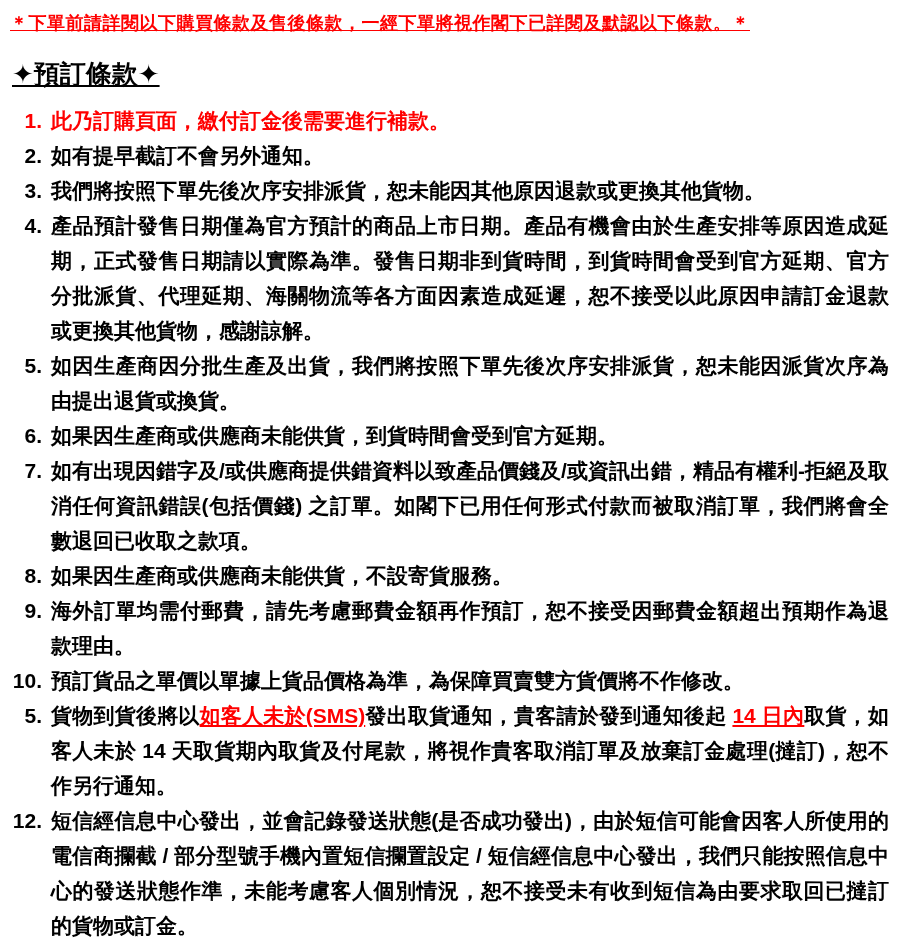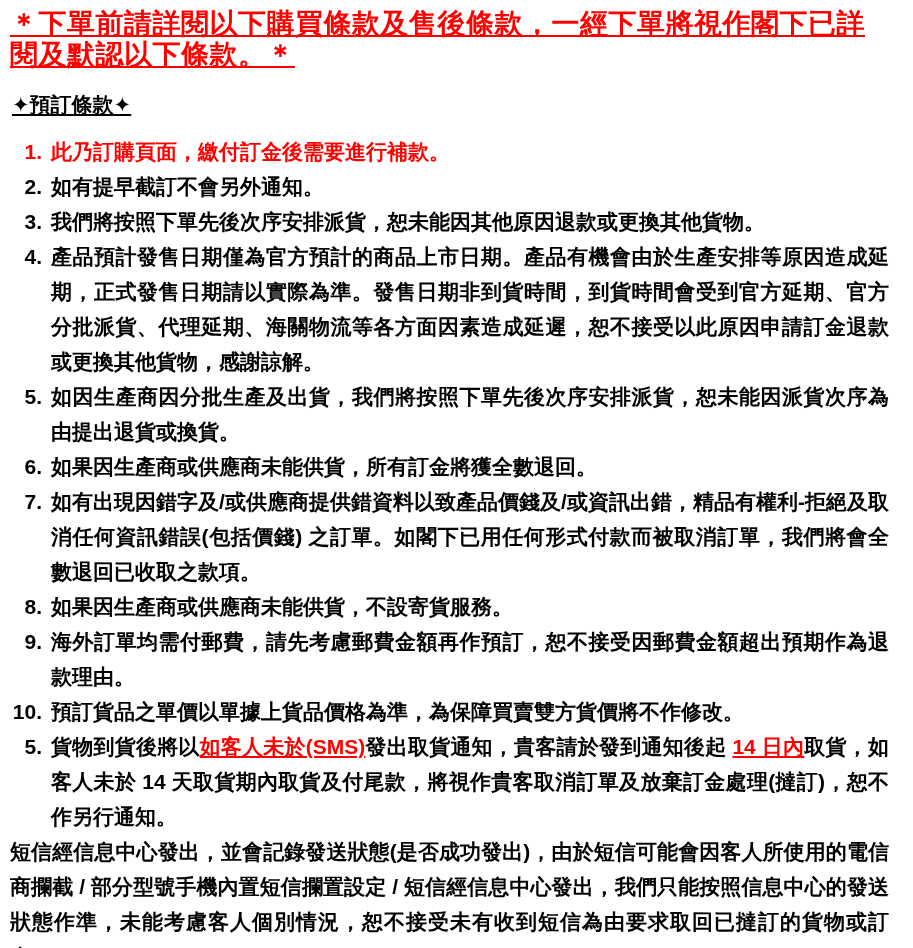--- a/index.html
+++ b/index.html
@@ -18,30 +18,30 @@
     font-family: "Liberation Sans", "DejaVu Sans", sans-serif;
     overflow: hidden;
   }
   .page {
     width: 913px;
     height: 948px;
     padding: 8px 24px 0 10px;
   }
   .notice {
     margin: 0;
-    font-size: 28px;
+    font-size: 18px;
     font-weight: bold;
     line-height: 31px;
     color: var(--red);
     text-decoration: underline;
     letter-spacing: 0.5px;
   }
   .section-heading {
     margin: 21px 0 15px 2px;
-    font-size: 21px;
+    font-size: 26px;
     font-weight: bold;
     line-height: 28px;
     color: var(--black);
     text-decoration: underline;
   }
   .terms-list {
     font-size: 21px;
     font-weight: bold;
     line-height: 35px;
     color: var(--black);
@@ -85,21 +85,21 @@
       <div class="term-item">
         <span class="term-number">4.</span>
         <span class="term-text"><span class="seg">產品預計發售日期僅為官方預計的商品上市日期。產品有機會由於生產安排等原因造成延期，正式發售日期請以實際為準。發售日期非到貨時間，到貨時間會受到官方延期、官方分批派貨、代理延期、海關物流等各方面因素造成延遲，恕不接受以此原因申請訂金退款或更換其他貨物，感謝諒解。</span></span>
       </div>
       <div class="term-item">
         <span class="term-number">5.</span>
         <span class="term-text"><span class="seg">如因生產商因分批生產及出貨，我們將按照下單先後次序安排派貨，恕未能因派貨次序為由提出退貨或換貨。</span></span>
       </div>
       <div class="term-item">
         <span class="term-number">6.</span>
-        <span class="term-text"><span class="seg">如果因生產商或供應商未能供貨，所有訂金將獲全數退回。</span></span>
+        <span class="term-text"><span class="seg">如果因生產商或供應商未能供貨，到貨時間會受到官方延期。</span></span>
       </div>
       <div class="term-item">
         <span class="term-number">7.</span>
         <span class="term-text"><span class="seg">如有出現因錯字及/或供應商提供錯資料以致產品價錢及/或資訊出錯，精品有權利-拒絕及取消任何資訊錯誤(包括價錢) 之訂單。如閣下已用任何形式付款而被取消訂單，我們將會全數退回已收取之款項。</span></span>
       </div>
       <div class="term-item">
         <span class="term-number">8.</span>
         <span class="term-text"><span class="seg">如果因生產商或供應商未能供貨，不設寄貨服務。</span></span>
       </div>
       <div class="term-item">
@@ -108,20 +108,21 @@
       </div>
       <div class="term-item">
         <span class="term-number">10.</span>
         <span class="term-text"><span class="seg">預訂貨品之單價以單據上貨品價格為準，為保障買賣雙方貨價將不作修改。</span></span>
       </div>
       <div class="term-item">
         <span class="term-number">5.</span>
         <span class="term-text"><span class="seg">貨物到貨後將以</span><span class="red-underline">如客人未於(SMS)</span><span class="seg">發出取貨通知，貴客請於發到通知後起 </span><span class="red-underline">14 日內</span><span class="seg">取貨，如客人未於 14 天取貨期內取貨及付尾款，將視作貴客取消訂單及放棄訂金處理(撻訂)，恕不作另行通知。</span></span>
       </div>
       <div class="term-item">
+        <span class="term-number">12.</span>
         <span class="term-text"><span class="seg">短信經信息中心發出，並會記錄發送狀態(是否成功發出)，由於短信可能會因客人所使用的電信商攔截 / 部分型號手機內置短信攔置設定 / 短信經信息中心發出，我們只能按照信息中心的發送狀態作準，未能考慮客人個別情況，恕不接受未有收到短信為由要求取回已撻訂的貨物或訂金。</span></span>
       </div>
       <div class="term-item">
         <span class="term-number">13.</span>
         <span class="term-text"></span>
       </div>
     </div>
 </div>
 
 </body></html>

